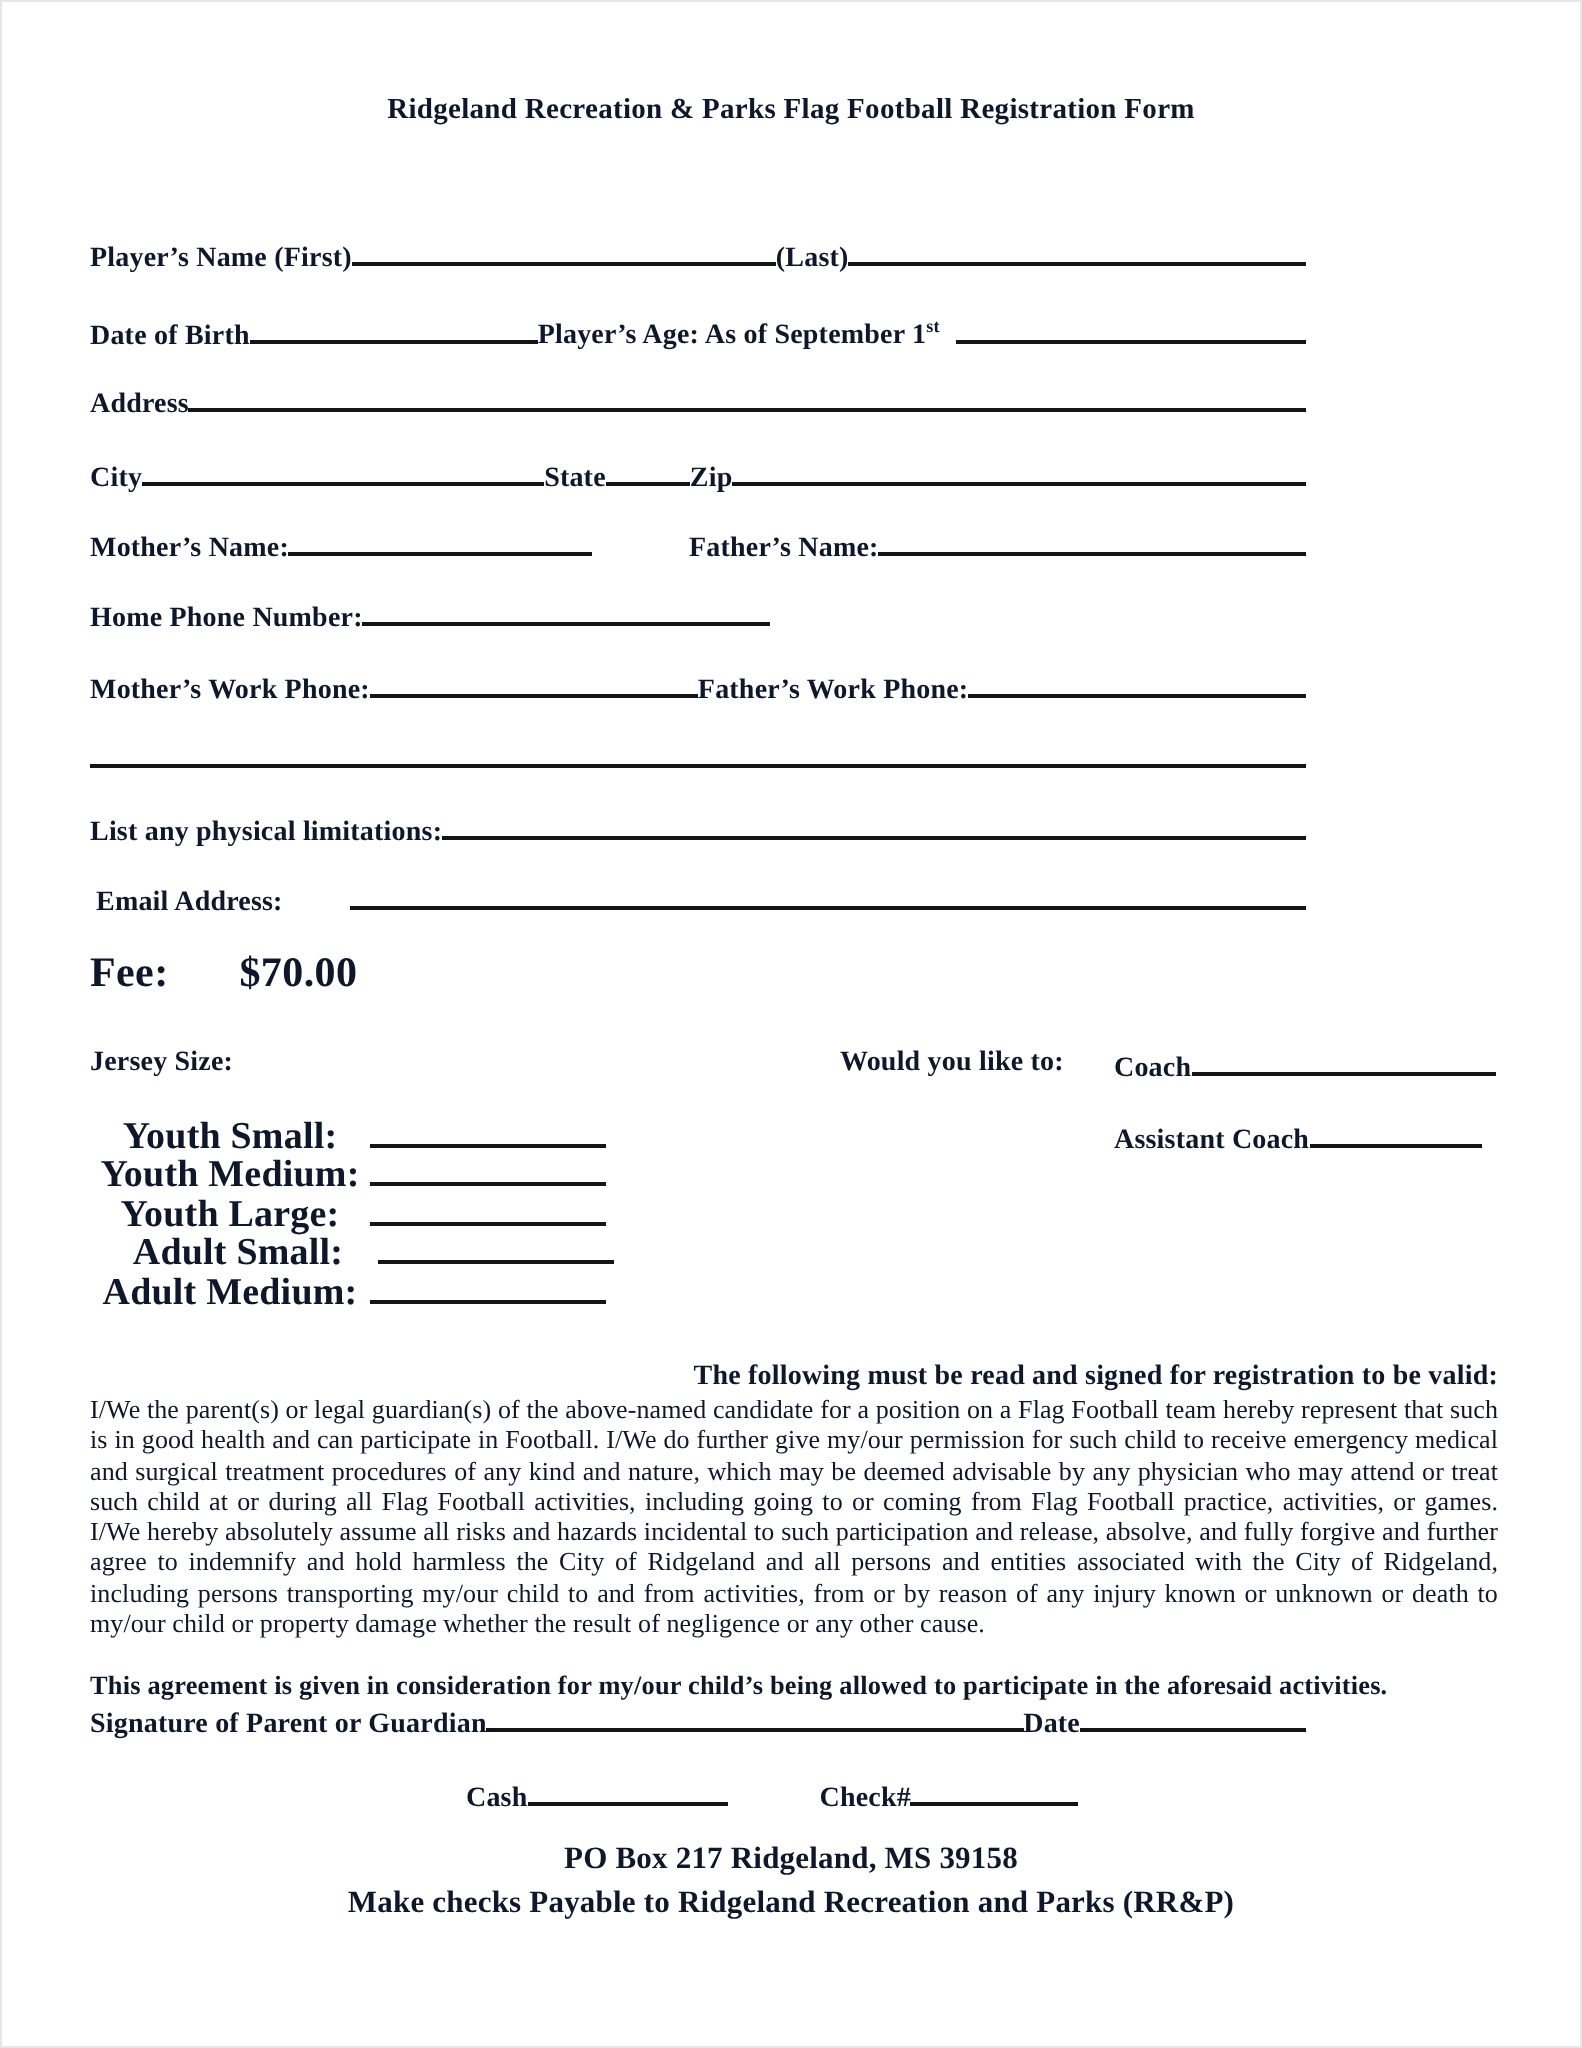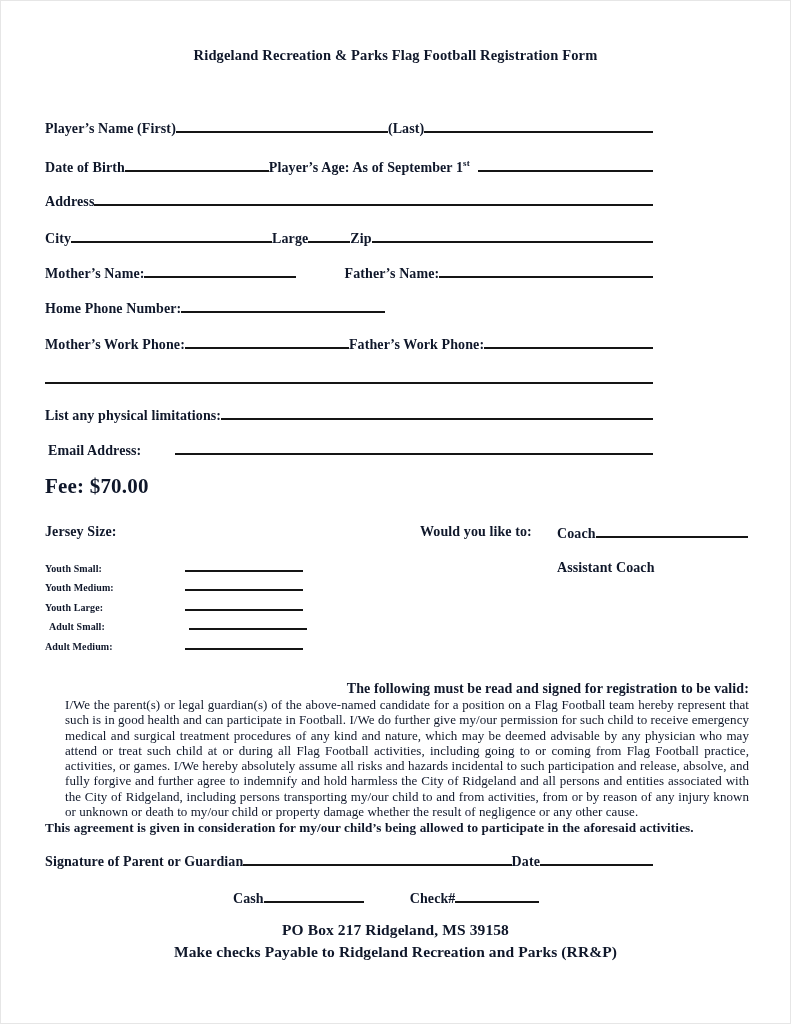--- a/index.html
+++ b/index.html
@@ -19,32 +19,32 @@
   }
   .lbl { font-weight:700; white-space:pre; letter-spacing:.1px; }
   .lbl sup { font-size:9px; font-weight:700; }
   .blank {
     display:inline-block; height:12px; border-bottom:2px solid #151515;
     margin-bottom:-3px; flex:0 0 auto;
   }
   .grow { flex:1 1 auto; }
   .sp { display:inline-block; flex:0 0 auto; }
   .fee-row { position:absolute; left:45px; top:474px; font-size:21px; font-weight:700; letter-spacing:.2px; }
-  .fee-amount { }
+  .fee-amount { margin-left:30px; }
   .jersey-hdr { position:absolute; left:45px; top:524px; width:703px; height:20px; font-size:14px; }
   .jersey-hdr .pos { position:absolute; top:0; display:flex; align-items:baseline; }
   .sizes { position:absolute; left:45px; top:558px; width:320px; }
-  .jrow { display:flex; align-items:baseline; height:19.4px; font-size:10px; }
+  .jrow { display:flex; align-items:baseline; height:19.4px; font-size:19px;text-align:center; }
   .jrow .lbl { width:140px; }
   .jrow .blank { width:118px; }
-  .assist { position:absolute; left:557px; top:560px; width:184px; display:flex; align-items:baseline; font-size:14px;flex-direction:column; }
+  .assist { position:absolute; left:557px; top:560px; width:184px; display:flex; align-items:baseline; font-size:14px; }
   .agreement { position:absolute; left:45px; top:681px; width:704px; }
   .sec-heading { font-size:14px; font-weight:700; letter-spacing:.1px;text-align:right; }
-  .body-text { font-size:13px; line-height:15.3px; text-align:justify; letter-spacing:.05px;margin-left:20px; }
-  .strong-line { font-size:13.2px; font-weight:700; margin-top:1px; letter-spacing:.1px; }
+  .body-text { font-size:13px; line-height:15.3px; text-align:justify; letter-spacing:.05px; }
+  .strong-line { font-size:13.2px; font-weight:700; margin-top:16px; letter-spacing:.1px; }
   .sig-row { top:852px; }
   .pay-row { position:absolute; left:233px; top:889px; width:330px; display:flex; align-items:baseline; font-size:14px; }
   .footer-line { position:absolute; left:0; width:100%; text-align:center; font-weight:700; font-size:15.5px; letter-spacing:.1px; }
   .po { top:921px; }
   .payable { top:943px; }
 </style>
 </head>
 <body>
 
 <div class="page">
@@ -66,21 +66,21 @@
   </div>
 
   <div class="row" style="top:192px">
     <span class="lbl">Address</span>
     <span class="blank grow"></span>
   </div>
 
   <div class="row" style="top:229px">
     <span class="lbl">City</span>
     <span class="blank" style="width:201px"></span>
-    <span class="lbl">Large</span>
+    <span class="lbl">State</span>
     <span class="blank" style="width:42px"></span>
     <span class="lbl">Zip</span>
     <span class="blank grow"></span>
   </div>
 
   <div class="row" style="top:264px">
     <span class="lbl">Mother’s Name:</span>
     <span class="blank" style="width:152px"></span>
     <span class="sp" style="width:48px"></span>
     <span class="lbl">Father’s Name:</span>

